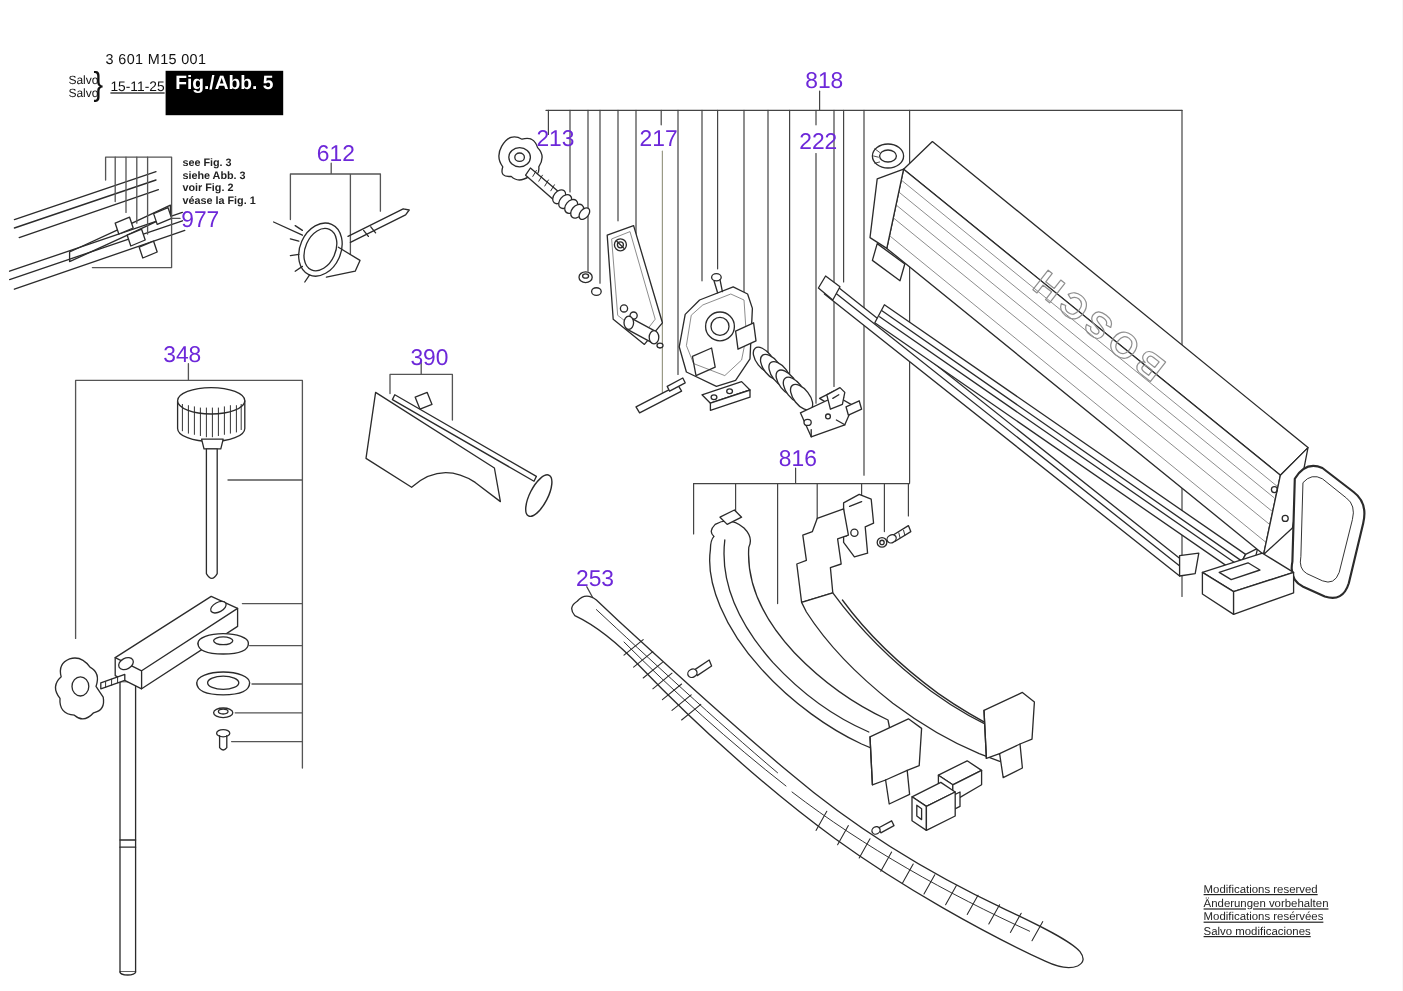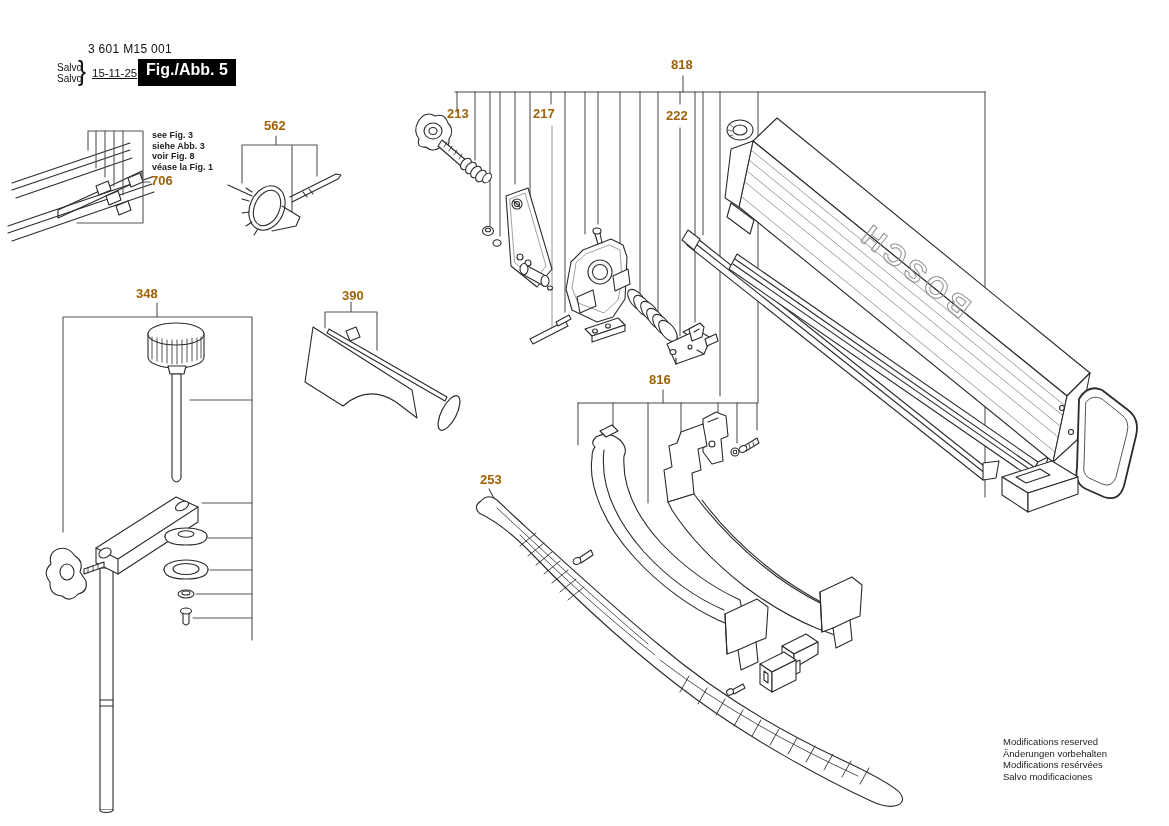--- a/index.html
+++ b/index.html
@@ -4,24 +4,24 @@
 <style>
   html,body{margin:0;padding:0;background:#e8e8e8;}
   #stage{position:relative;width:1169px;height:826px;background:#ffffff;overflow:hidden;
          font-family:"Liberation Sans",sans-serif;color:#111;}
   #art{position:absolute;left:0;top:0;}
   .abs{position:absolute;}
   .pn{font-size:12px;letter-spacing:0.3px;}
   .issue{font-size:10px;line-height:11px;}
   .date{font-size:11.5px;text-decoration:underline;}
   .brace{font-size:24px;font-weight:400;transform:scaleY(1.15);color:#111;}
-  .figbox{background:#000;color:#fff;font-weight:bold;font-size:16px;padding:2px 8px 7px 8px;}
-  .ref{font-weight:bold;font-size:13px;color:#a16207;}
+  .figbox{background:#000;color:#fff;font-weight:bold;font-size:16px;padding:2px 8px 17px 8px;}
+  .ref{font-weight:normal;font-size:19px;color:#6d28d9;}
   .note{font-size:9px;line-height:10.5px;color:#222;font-weight:bold;}
-  .footer{font-size:9.5px;line-height:11.5px;color:#222;}
+  .footer{font-size:9.5px;line-height:11.5px;color:#222;text-decoration:underline;}
   .note span,.footer span{display:block;}
 </style>
 </head>
 <body>
 
 <div id="stage">
 
 <svg id="art" width="1169" height="826" viewBox="0 0 1169 826">
   <g fill="none" stroke="#2b2b2b" stroke-width="1.1" stroke-linejoin="round" stroke-linecap="round">
 
@@ -292,26 +292,26 @@
 <div class="abs pn" style="left:88px;top:42px">3 601 M15 001</div>
 <div class="abs issue" style="left:57px;top:62px">Salvo</div>
 <div class="abs issue" style="left:57px;top:73px">Salvo</div>
 <div class="abs brace" style="left:78px;top:57px">}</div>
 <div class="abs date" style="left:92px;top:67px">15-11-25</div>
 <div class="abs figbox" style="left:138px;top:59px">Fig./Abb. 5</div>
 
 <div class="abs note" style="left:152px;top:130px">
   <span>see Fig. 3</span>
   <span>siehe Abb. 3</span>
-  <span>voir Fig. 8</span>
+  <span>voir Fig. 2</span>
   <span>véase la Fig. 1</span>
 </div>
 
-<div class="abs ref" style="left:151px;top:173px">706</div>
-<div class="abs ref" style="left:264px;top:118px">562</div>
+<div class="abs ref" style="left:151px;top:173px">977</div>
+<div class="abs ref" style="left:264px;top:118px">612</div>
 <div class="abs ref" style="left:136px;top:286px">348</div>
 <div class="abs ref" style="left:342px;top:288px">390</div>
 <div class="abs ref" style="left:671px;top:57px">818</div>
 <div class="abs ref" style="left:447px;top:106px">213</div>
 <div class="abs ref" style="left:533px;top:106px">217</div>
 <div class="abs ref" style="left:666px;top:108px">222</div>
 <div class="abs ref" style="left:649px;top:372px">816</div>
 <div class="abs ref" style="left:480px;top:472px">253</div>
 
 <div class="abs footer" style="left:1003px;top:736px">

